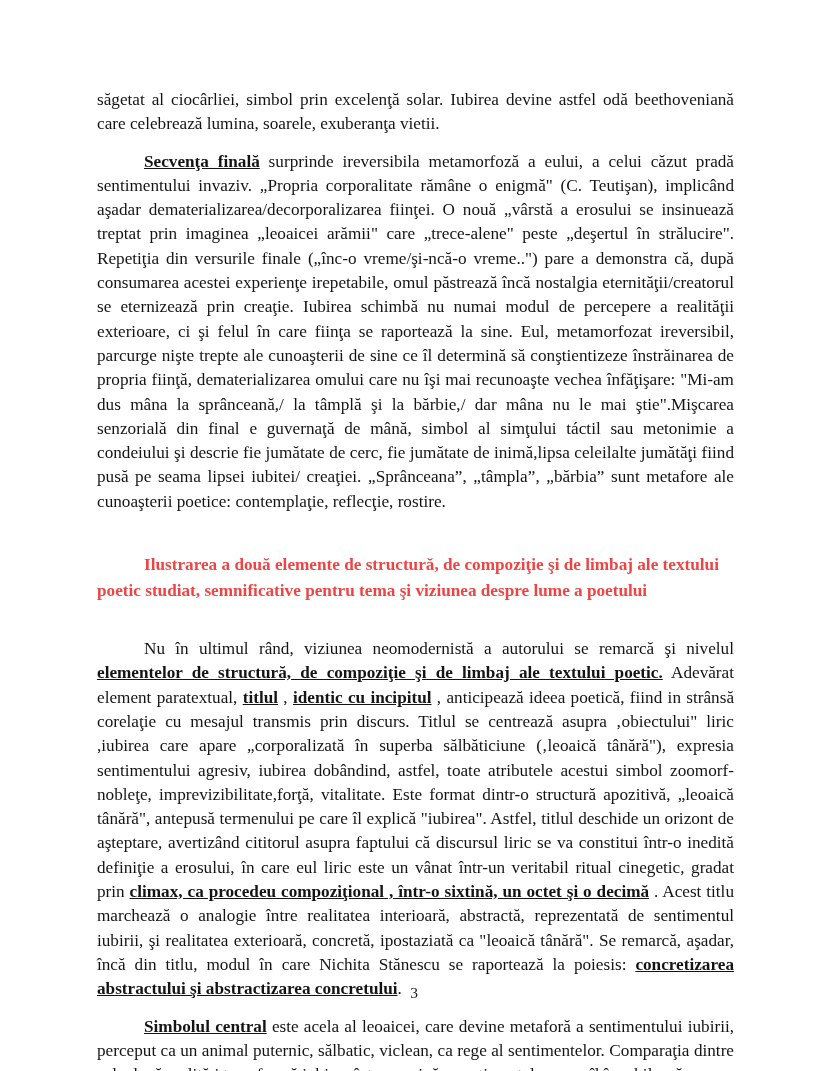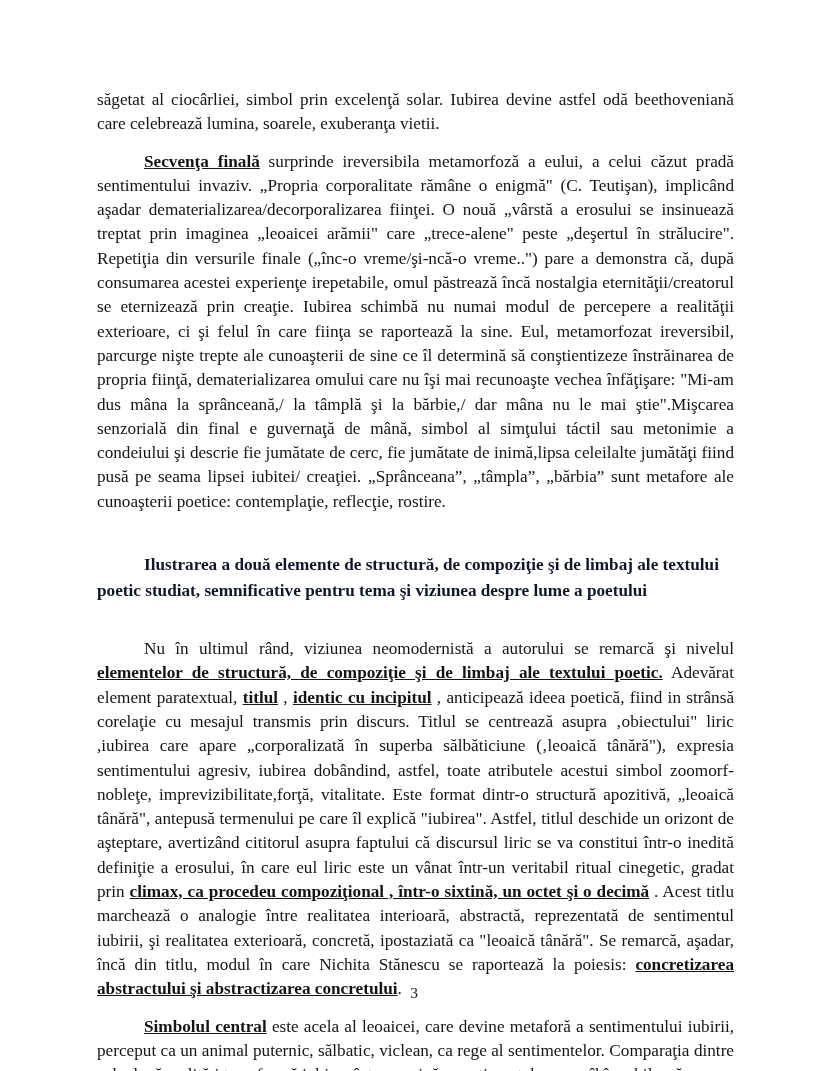--- a/index.html
+++ b/index.html
@@ -50,21 +50,21 @@
     font-weight: bold;
     text-decoration: underline;
   }
   .heading {
     font-weight: bold;
     text-align: left;
     text-indent: 47px;
     font-size: 17.2px;
     line-height: 26px;
     margin: 0;
-    color: #0f172a;
+    color: #ef4444;
   }
   .pagenum {
     position: absolute;
     left: 0;
     top: 984px;
     width: 828px;
     text-align: center;
     font-size: 15.5px;
     line-height: 18px;
     color: #1a1a1a;

